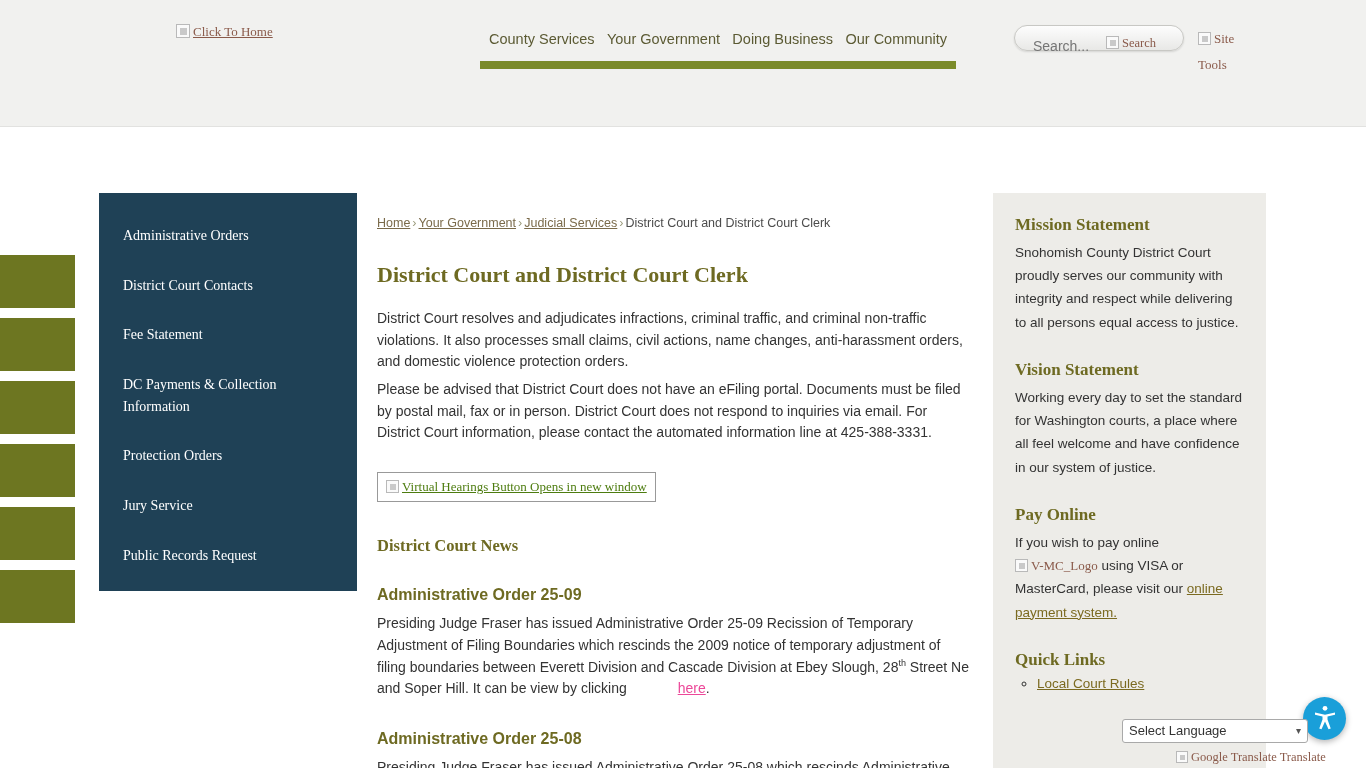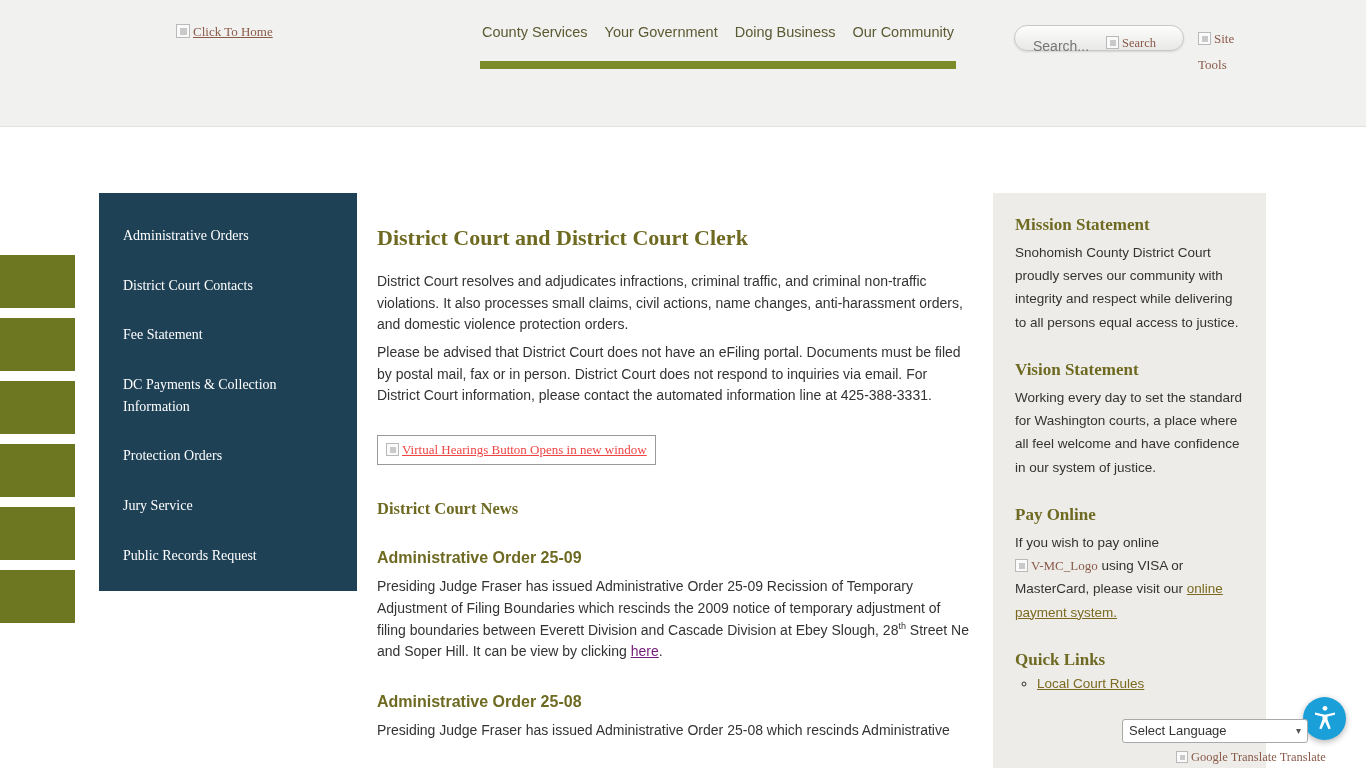--- a/index.html
+++ b/index.html
@@ -48,21 +48,21 @@
   }
 
   .nav {
     position: absolute;
     left: 480px;
     top: 22px;
     width: 476px;
   }
   .nav ul {
     list-style: none;
-    margin: 2px; padding: 0;
+    margin: 9px; padding: 0;
     display: flex;
     justify-content: space-between;
   }
   .nav li a {
     color: #5b5a33;
     text-decoration: none;
     font-size: 14.5px;
     font-family: "Liberation Sans", sans-serif;
   }
   .nav-underline {
@@ -215,21 +215,21 @@
     font-size: 14px;
   }
   .main p + p { margin-top: 6px; }
 
   .vh-button {
     display: inline-block;
     margin-top: 28px;
     border: 1px solid #999;
     padding: 6px 8px;
     font-size: 13px;
-    color: #ef4444;
+    color: #4d7c0f;
     font-family: "Liberation Serif", serif;
     background: #fff;
     text-decoration: underline;
     cursor: pointer;
   }
   .vh-button .brokenimg {
     display: inline-block;
     width: 13px; height: 13px;
     border: 1px solid #b9b9b9;
     background: #fafafa;
@@ -250,22 +250,23 @@
     color: #6e6a22;
     margin: 34px 0 0 0;
   }
   h3.order-head {
     font-family: Liberation Sans, sans-serif;
     font-size: 16px;
     color: #6e6a22;
     margin: 30px 0 9px 0;
   }
   .main a.inline {
-    color: #701a75;
+    color: #ec4899;
     text-decoration: underline;
+    margin-left: 47px;
   }
 
   
   .rightcol {
     position: absolute;
     left: 993px;
     top: 193px;
     width: 273px;
     background: #edece8;
     padding: 22px 20px 10px 22px;
@@ -415,20 +416,23 @@
   <a href="#">District Court Contacts</a>
   <a href="#">Fee Statement</a>
   <a href="#">DC Payments &amp; Collection Information</a>
   <a href="#">Protection Orders</a>
   <a href="#">Jury Service</a>
   <a href="#">Public Records Request</a>
 </nav>
 
 <main class="main">
 
+  <div class="breadcrumb">
+    <a href="#">Home</a><span class="sep">›</span><a href="#">Your Government</a><span class="sep">›</span><a href="#">Judicial Services</a><span class="sep">›</span><span class="current">District Court and District Court Clerk</span>
+  </div>
 
   <h1 class="page-title">District Court and District Court Clerk</h1>
 
   <p>District Court resolves and adjudicates infractions, criminal traffic, and criminal non-traffic violations. It also processes small claims, civil actions, name changes, anti-harassment orders, and domestic violence protection orders.</p>
   <p>Please be advised that District Court does not have an eFiling portal. Documents must be filed by postal mail, fax or in person. District Court does not respond to inquiries via email. For District Court information, please contact the automated information line at 425-388-3331.</p>
 
   <a class="vh-button" href="#"><span class="brokenimg"></span><span>Virtual Hearings Button Opens in new window</span></a>
 
   <h2 class="news-head">District Court News</h2>
 

